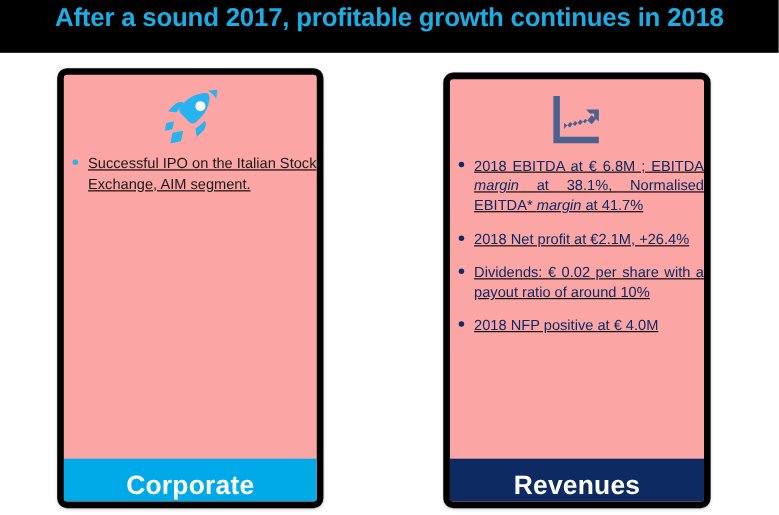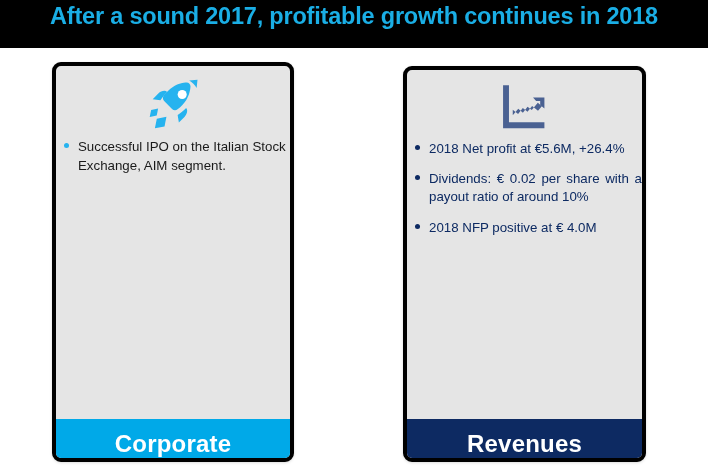--- a/index.html
+++ b/index.html
@@ -34,26 +34,27 @@
     font-size: 23.5px;
     font-weight: bold;
     letter-spacing: -0.2px;
     white-space: nowrap;
     line-height: 30px;
   }
 
   
   .card {
     position: absolute;
-    background: #e5e5e5;
-    border: 4px solid #000000;
+    background: #fca5a5;
+    border: 6px solid #000000;
     border-radius: 9px;
     box-shadow: 0 1px 3px rgba(0,0,0,0.13), 0 0 1px rgba(0,0,0,0.10);
     box-sizing: border-box;
     overflow: hidden;
+    text-decoration: underline;
   }
   .card-corporate {
     left: 52px;
     top: 62px;
     width: 242px;
     height: 400px;
   }
   .card-financial {
     left: 403px;
     top: 66px;
@@ -203,21 +204,25 @@
                  l-4.6 5.5 l-7.0 -5.8 l-5.4 6.8 l-5.6 -4.5 l-5.6 7.1 l-6.3 -5.0 z"></path>
 
         <path d="M41.5 16.5 h13.5 v13.0 l-5.0 -4.2 v-4.5 h-4.8 z"></path>
       </g>
     </svg>
   </div>
 
   <ul class="bullets list-financial">
     <li>
       <span class="dot"></span>
-      <span class="txt">2018 Net profit at €5.6M, +26.4%</span>
+      <span class="txt">2018 EBITDA at € 6.8M ; EBITDA <i>margin</i> at 38.1%, Normalised EBITDA* <i>margin</i> at 41.7%</span>
+    </li>
+    <li>
+      <span class="dot"></span>
+      <span class="txt">2018 Net profit at €2.1M, +26.4%</span>
     </li>
     <li>
       <span class="dot"></span>
       <span class="txt">Dividends: € 0.02 per share with a payout ratio of around 10%</span>
     </li>
     <li>
       <span class="dot"></span>
       <span class="txt">2018 NFP positive at € 4.0M</span>
     </li>
   </ul>

